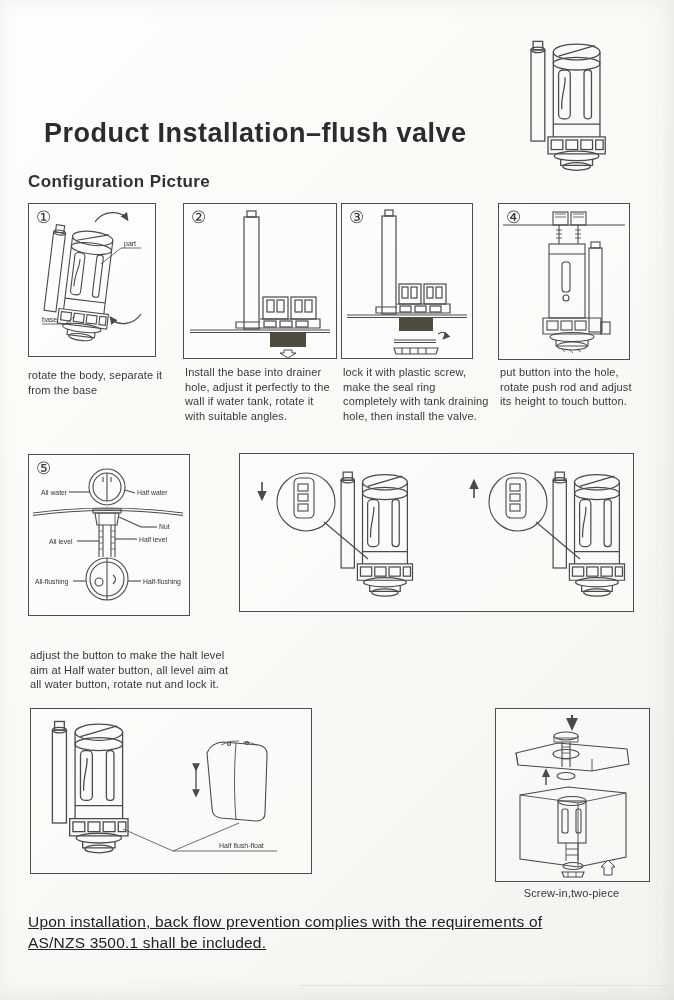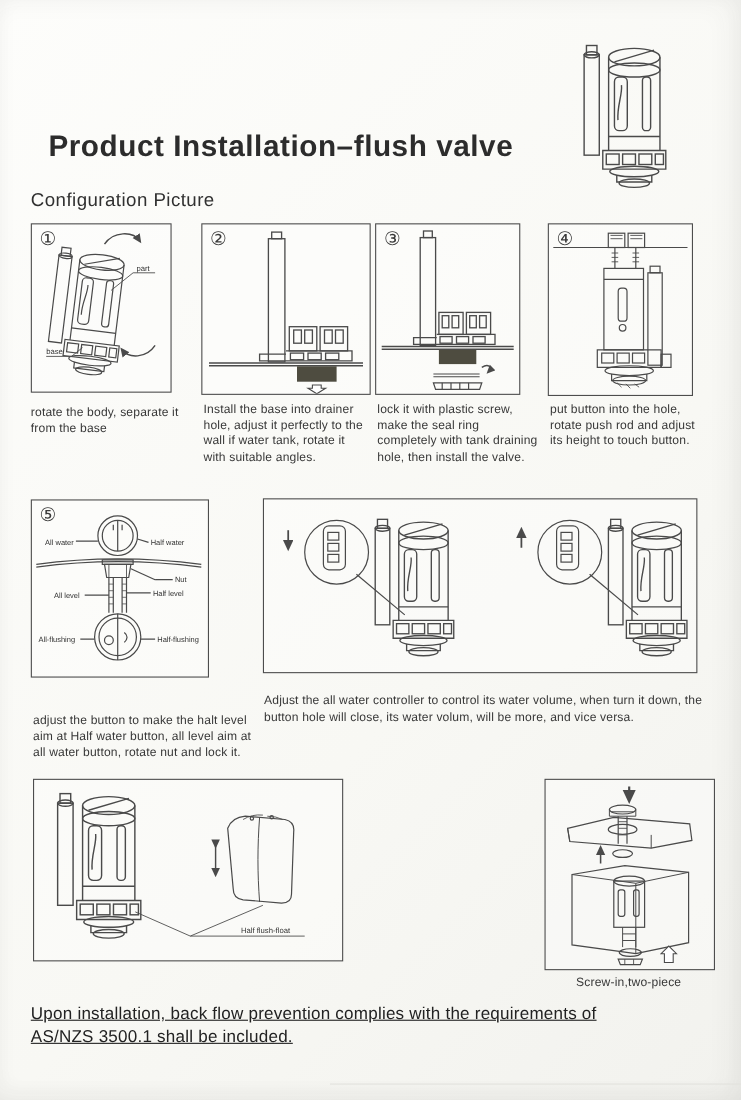--- a/index.html
+++ b/index.html
@@ -4,21 +4,21 @@
 <style>
   html,body{margin:0;padding:0;background:#d8d8d4;}
   .page{
     position:relative;width:674px;height:1000px;margin:0 auto;
     background:linear-gradient(135deg,#fdfdfb 0%,#f8f8f4 60%,#f2f2ee 100%);
     box-shadow:inset -10px 0 24px rgba(60,60,55,.05), inset 0 -6px 18px rgba(60,60,55,.04);
     font-family:"Liberation Sans",sans-serif;color:#2e2e2e;overflow:hidden;
   }
   .title{position:absolute;left:28px;top:102px;font-size:27px;font-weight:700;
     color:#2c2c2c;letter-spacing:.5px;margin:16px;}
-  .subtitle{position:absolute;left:28px;top:172px;font-size:17px;font-weight:400;
+  .subtitle{position:absolute;left:28px;top:172px;font-size:17px;font-weight:700;
     color:#303030;letter-spacing:.4px;margin:0;}
   .panel{position:absolute;border:1.4px solid #4d4d4d;background:rgba(255,255,255,.35);}
   .num{position:absolute;left:7px;top:5px;font-size:17px;color:#3a3a3a;line-height:1;}
   .cap{position:absolute;font-size:11px;line-height:1.32;color:#383838;
     letter-spacing:.15px;margin:0;}
   .footer{position:absolute;left:28px;top:912px;width:565px;font-size:15.5px;
     line-height:1.35;color:#222;letter-spacing:.2px;margin:0;text-decoration:underline;}
   .scan-line{position:absolute;left:300px;top:985px;width:374px;height:1px;background:#e2e2dd;}
   svg{display:block;}
   svg text{font-family:"Liberation Sans",sans-serif;fill:#333;}
@@ -248,21 +248,20 @@
           <line x1="84" y1="68" x2="128" y2="105"></line>
         </g>
         <g transform="translate(96,12) scale(1.02)">
             <use href="#valve-sym"></use>
           </g>
       </g>
     </svg>
   </div>
 
   <p class="cap" style="left:30px;top:648px;width:212px">adjust the button to make the halt level aim at Half water button, all level aim at all water button, rotate nut and lock it.</p>
-  <p class="cap" style="left:240px;top:630px;width:412px">Adjust the all water controller to control its water volume, when turn it down, the button hole will close, its water volum, will be more, and vice versa.</p>
 
   <div class="panel" style="left:30px;top:708px;width:280px;height:164px">
     <svg width="280" height="164" viewBox="0 0 280 164">
       <g transform="translate(16,6) scale(1.08)">
           <use href="#valve-sym"></use>
         </g>
       <g stroke="#4a4a4a" fill="none" stroke-width="1.1">
         <path d="M176 44 Q180 34 192 33 L228 36 Q237 38 236 47 L234 104 Q234 112 225 112 L190 109 Q181 108 181 99 Z"></path>
         <path d="M205 34 C203 60 203 85 205 111" stroke-width=".9"></path>
         <path d="M190 36 q8 -5 18 -4 M212 33 q8 0 14 3" stroke-width=".8"></path>

